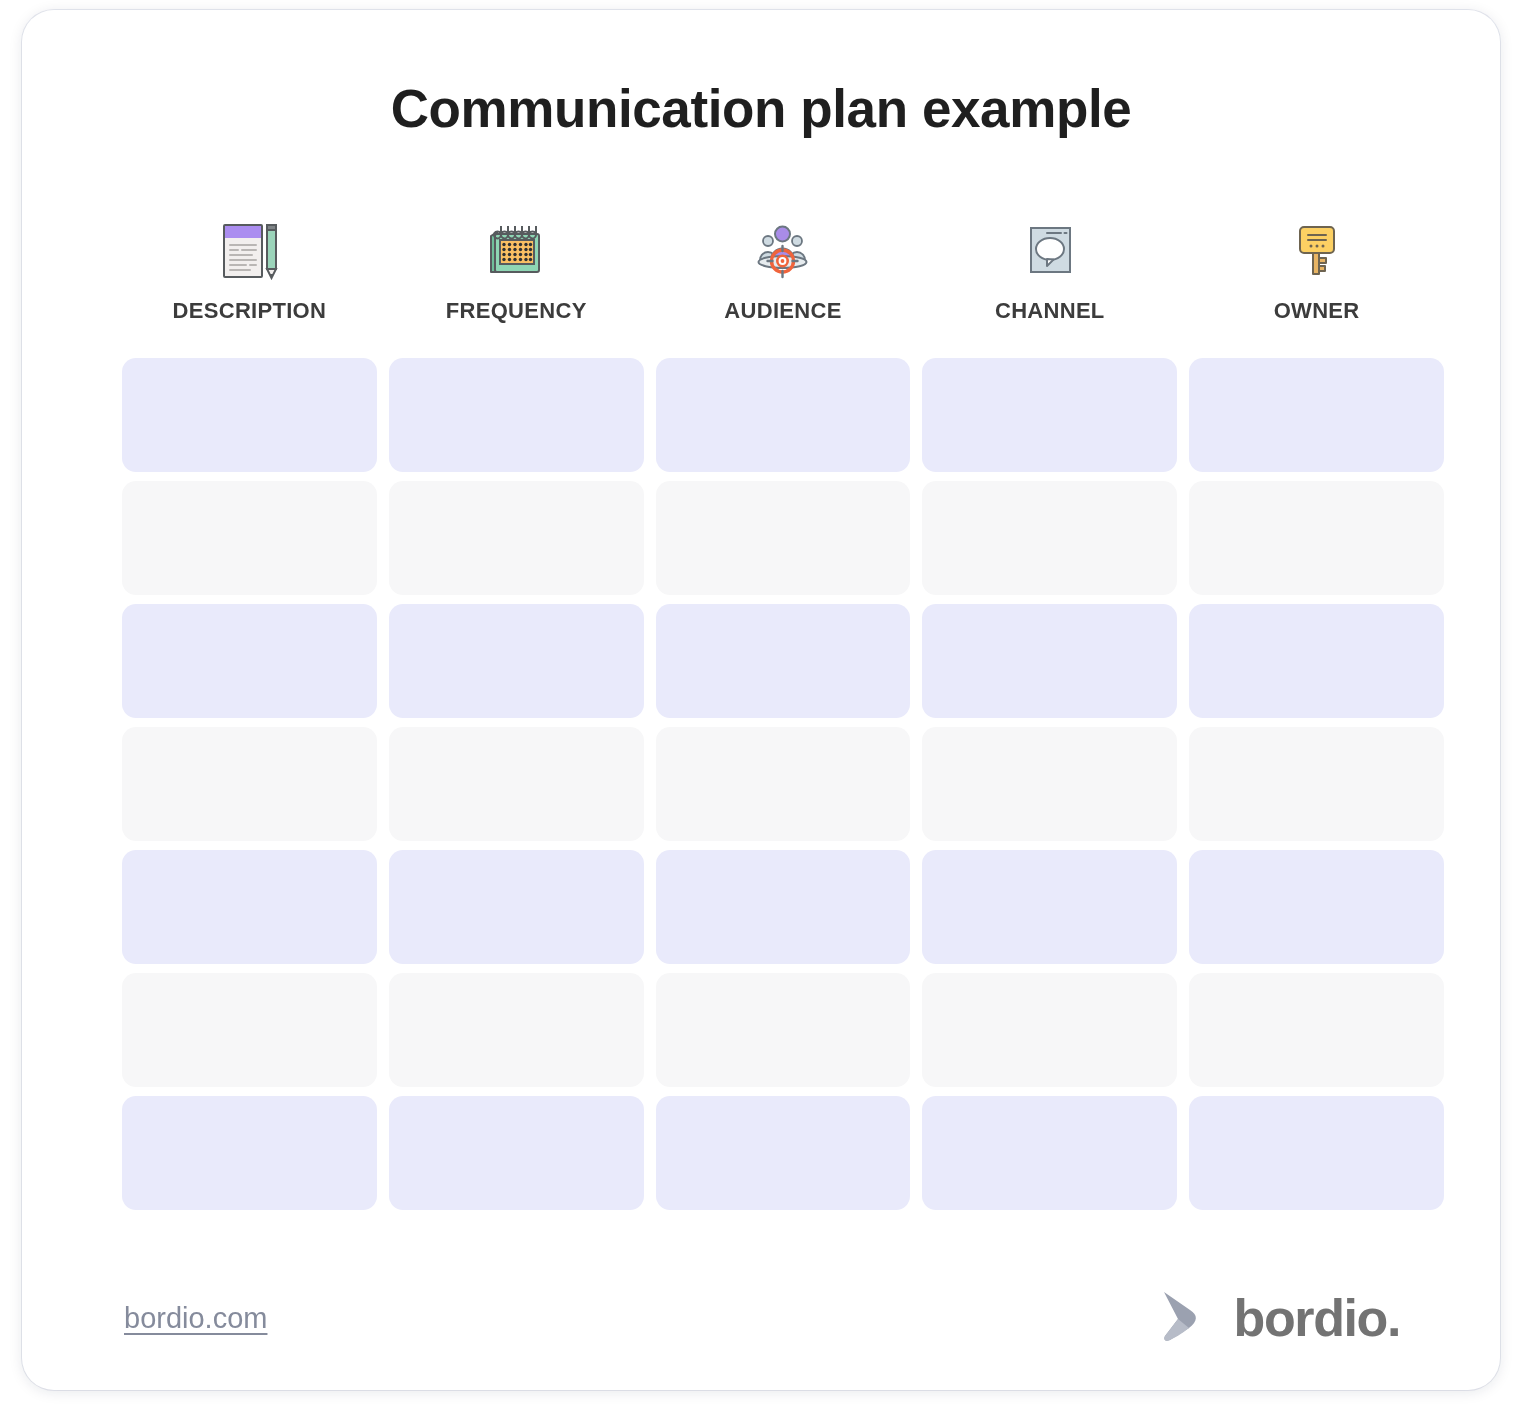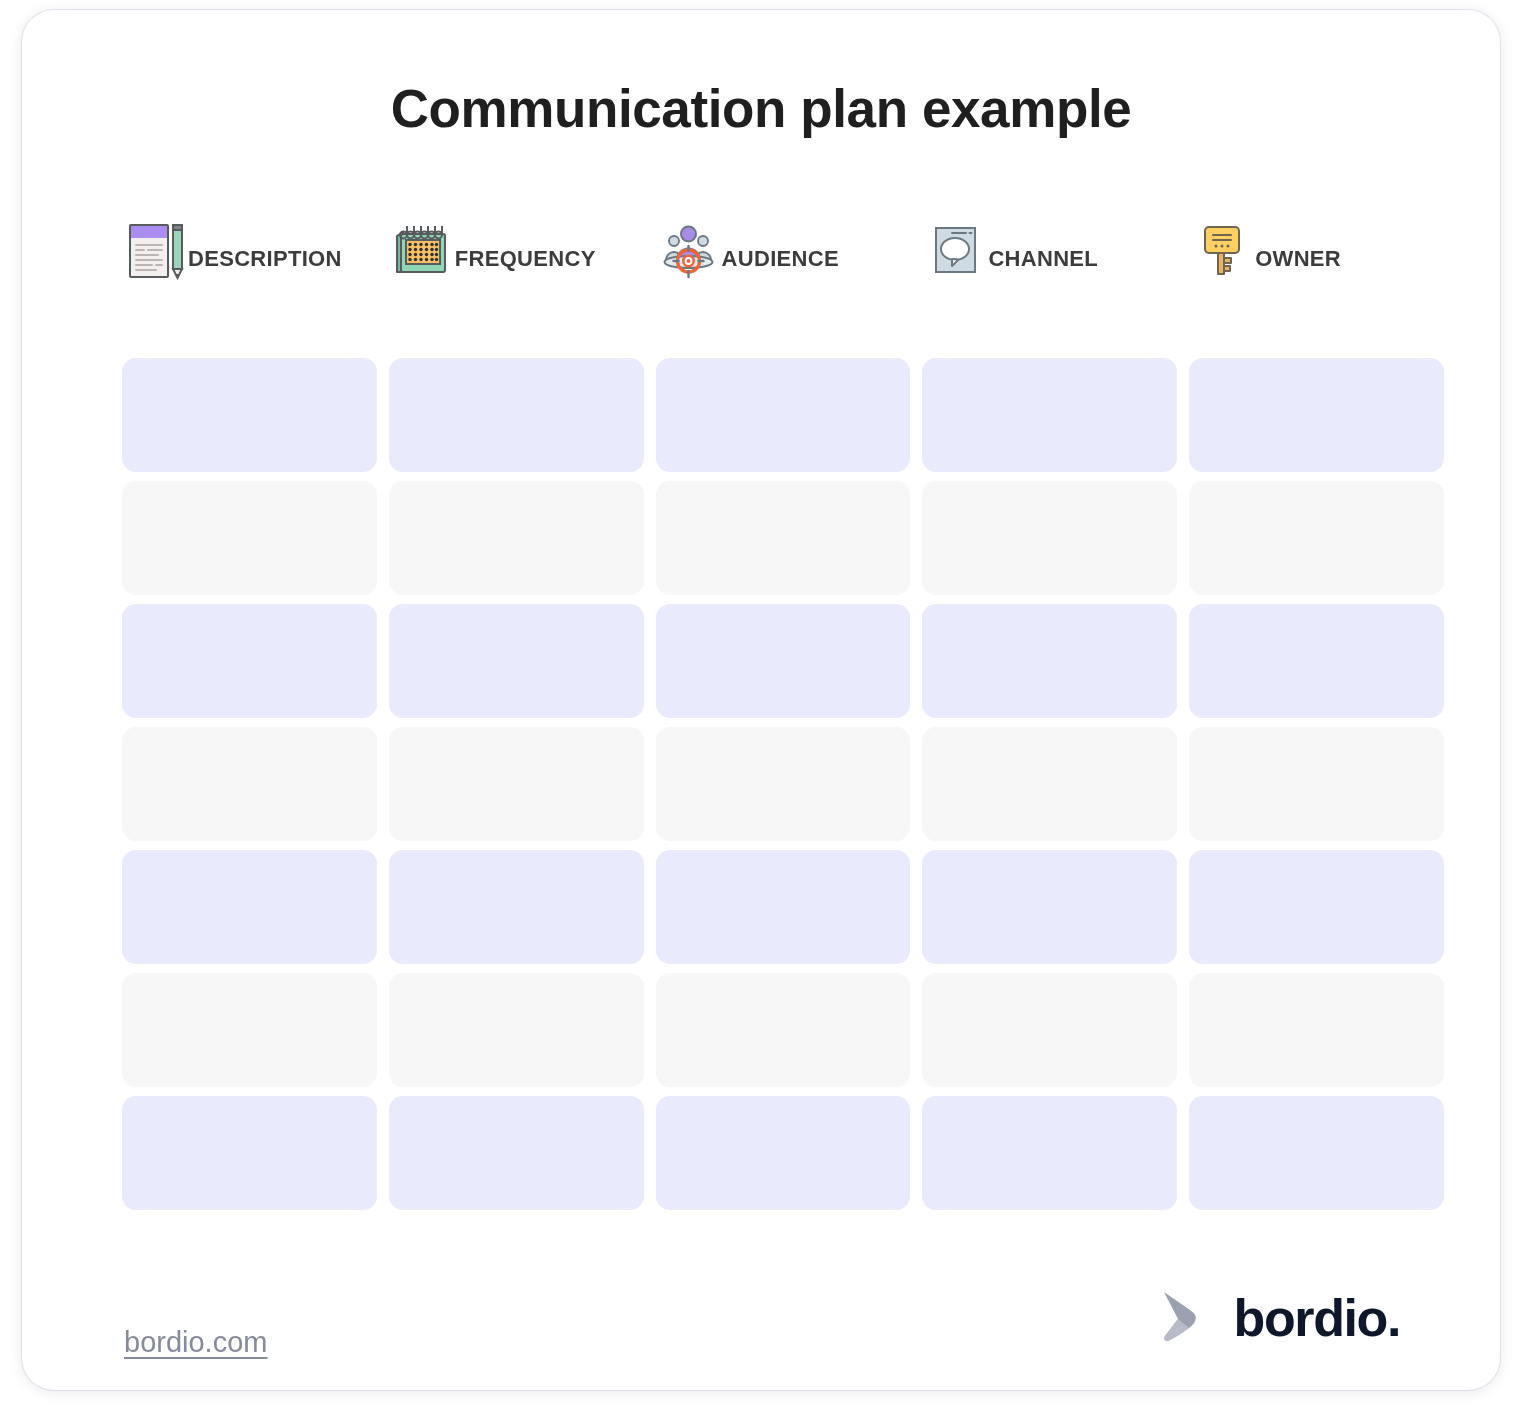--- a/index.html
+++ b/index.html
@@ -52,21 +52,21 @@
     position: absolute;
     left: 100px;
     top: 210px;
     width: 1322px;
     display: flex;
     gap: 12px;
   }
   .head-col {
     flex: 1 1 0;
     display: flex;
-    flex-direction: row;
+    flex-direction: column;
     align-items: center;
   }
   .head-icon {
     width: 66px;
     height: 62px;
     display: flex;
     align-items: center;
     justify-content: center;
   }
   .head-label {
@@ -103,35 +103,34 @@
   
   .footer-link {
     position: absolute;
     left: 102px;
     top: 1292px;
     font-size: 29px;
     color: #858b9c;
     text-decoration: underline;
     text-underline-offset: 5px;
     text-decoration-thickness: 2px;
-    margin-top: 24px;
   }
 
   .logo {
     position: absolute;
     right: 100px;
     top: 1278px;
     display: flex;
     align-items: center;
     gap: 16px;
   }
   .logo-text {
     font-size: 52px;
     font-weight: bold;
-    color: #0f172a;
+    color: #737373;
     letter-spacing: -1.4px;
   }
 </style>
 </head>
 <body>
 
 <div class="page">
   <div class="card">
 
     <div class="title">Communication plan example</div>

